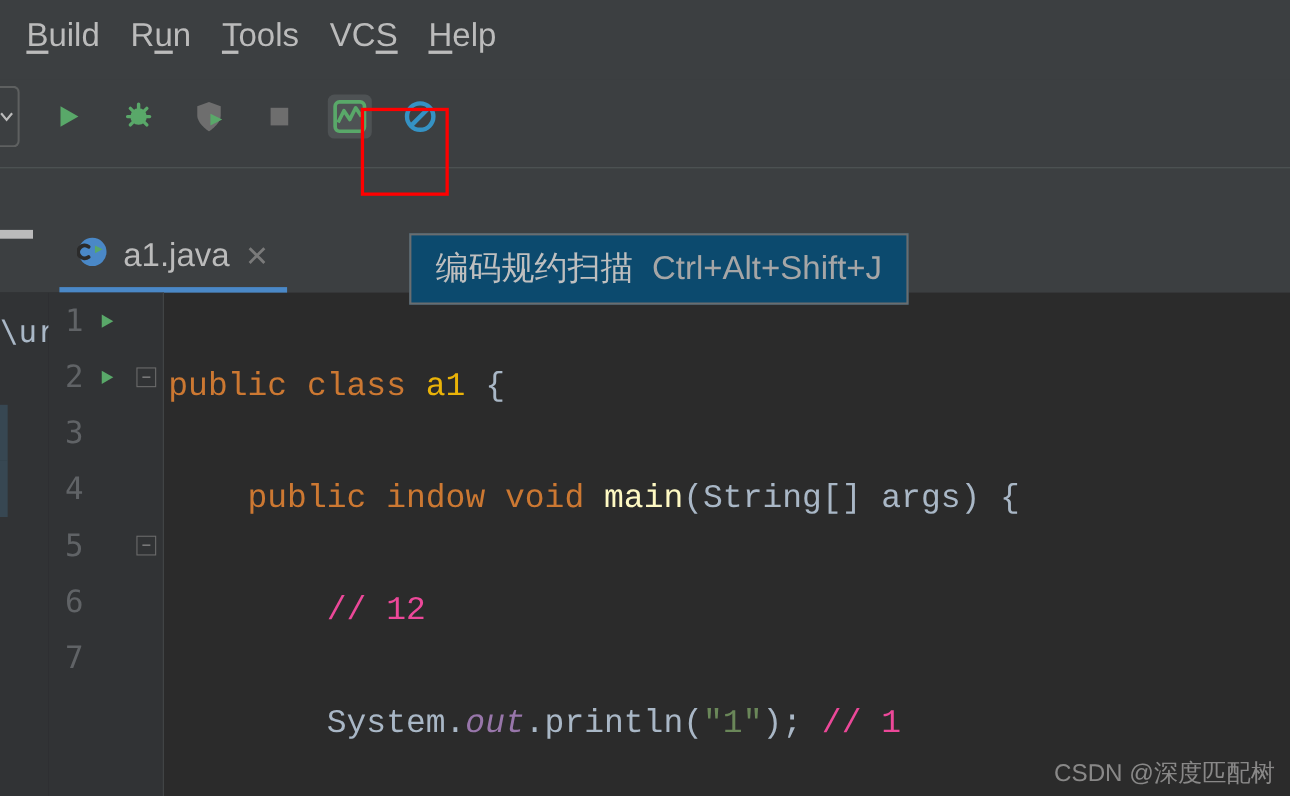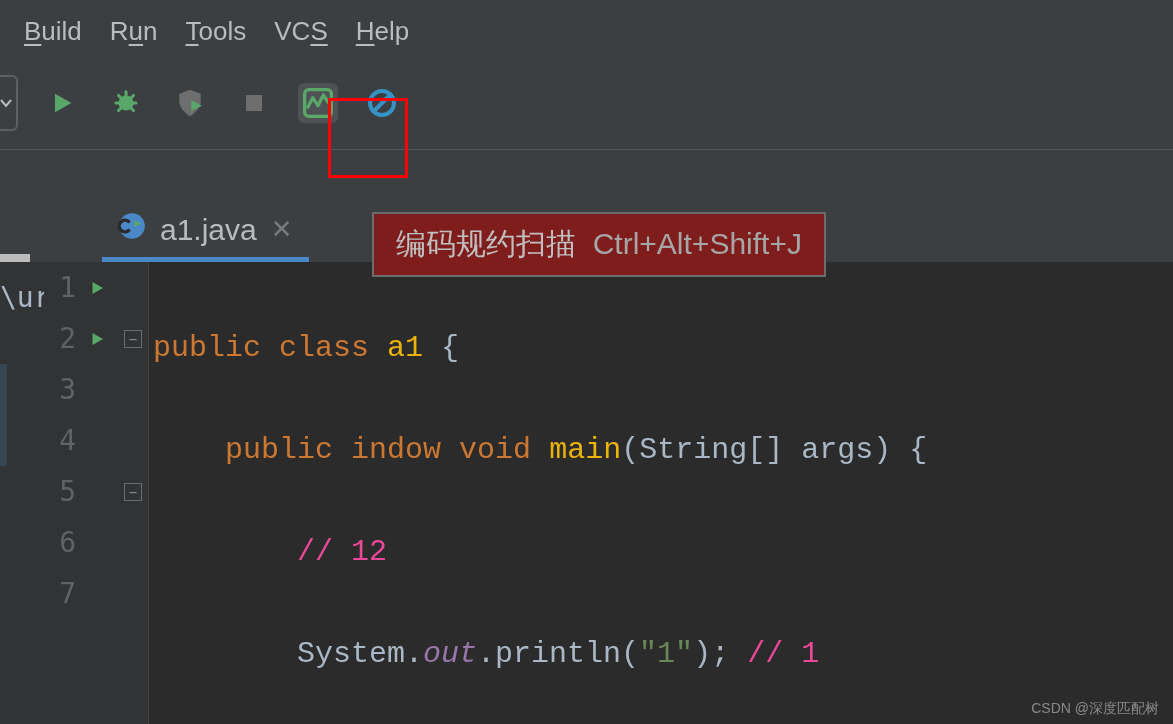--- a/index.html
+++ b/index.html
@@ -9,21 +9,21 @@
       color: #bbbbbb;
       width: 1173px;
       height: 724px;
       overflow: hidden;
       position: relative;
     }
     .menubar {
       display: flex;
       gap: 28px;
       padding: 16px 24px 22px 24px;
-      font-size: 26px;
+      font-size: 30px;
       color: #bbbbbb;
     }
     .menubar span { cursor: pointer; }
     .menubar .u { text-decoration: underline; text-underline-offset: 4px; }
     .toolbar {
       display: flex;
       align-items: center;
       gap: 24px;
       padding: 6px 0 18px 0;
       border-bottom: 1px solid #515658;
@@ -52,22 +52,21 @@
       pointer-events: none;
     }
     .highlighted-btn {
       background: #4e5254;
       border-radius: 6px;
       padding: 4px;
     }
     .tab-area {
       margin-top: 56px;
       display: flex;
-      align-items: flex-end;
-      gap: 48px;
+      align-items: flex-start;
     }
     .tab-stub-left {
       width: 30px; height: 8px;
       background: #bbbbbb;
       margin-right: 24px;
       margin-left: 0;
     }
     .tab {
       display: flex;
       align-items: center;
@@ -75,21 +74,21 @@
       padding: 6px 16px 10px 16px;
       border-bottom: 5px solid #4a88c7;
       font-size: 30px;
       color: #bbbbbb;
     }
     .tab .close { color: #7a7a7a; font-size: 26px; cursor: pointer; }
     .tooltip {
       position: absolute;
       left: 372px;
       top: 212px;
-      background: #7f1d1d;
+      background: #0c4a6e;
       border: 2px solid #6a6d6f;
       padding: 10px 22px;
       font-size: 30px;
       color: #a6a6a6;
       z-index: 10;
     }
     .tooltip .label { color: #bfbfbf; }
     .editor {
       display: flex;
       background: #2b2b2b;
@@ -142,30 +141,30 @@
       font-family: Consolas, "Courier New", monospace;
       font-size: 30px;
       padding-top: 10px;
       color: #a9b7c6;
       line-height: 51px;
       white-space: pre;
       padding-left: 4px;
     }
     .kw { color: #cc7832; }
     .cls { color: #eab308; }
-    .fn { color: #eab308; }
+    .fn { color: #fef9c3; }
     .field { color: #9876aa; font-style: italic; }
     .str { color: #6a8759; }
     .cmt { color: #ec4899; text-align: center; }
     .watermark {
       position: absolute;
       right: 14px;
       bottom: 6px;
       color: #d6d5d4;
-      font-size: 14px;
+      font-size: 22px;
       opacity: 0.55;
       margin-left: 28px;
     }
   </style>
 </head>
 <body>
 
 <div class="menubar">
   <span><span class="u">B</span>uild</span>
   <span>R<span class="u">u</span>n</span>

